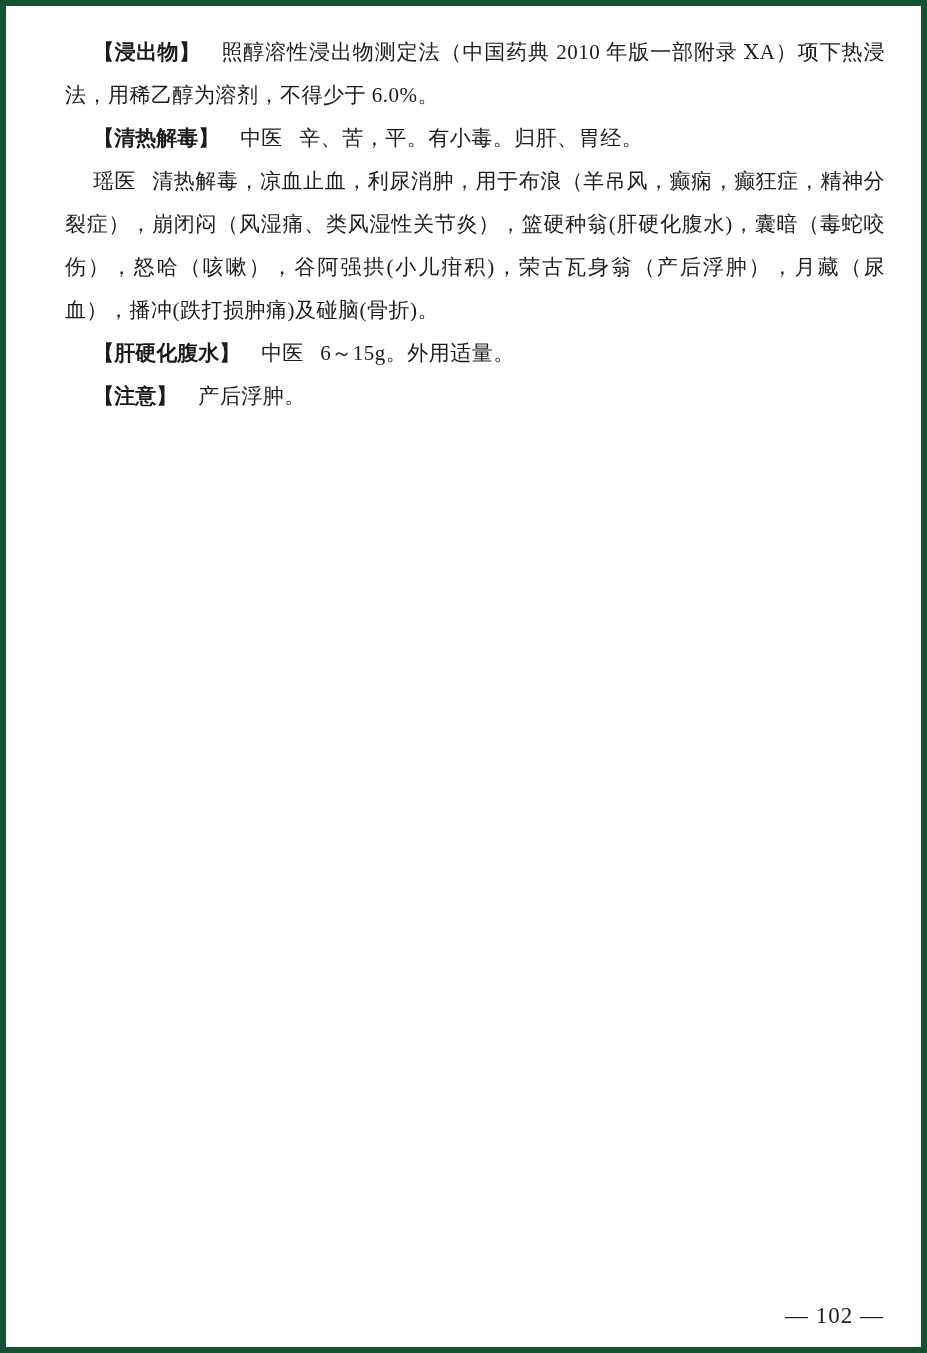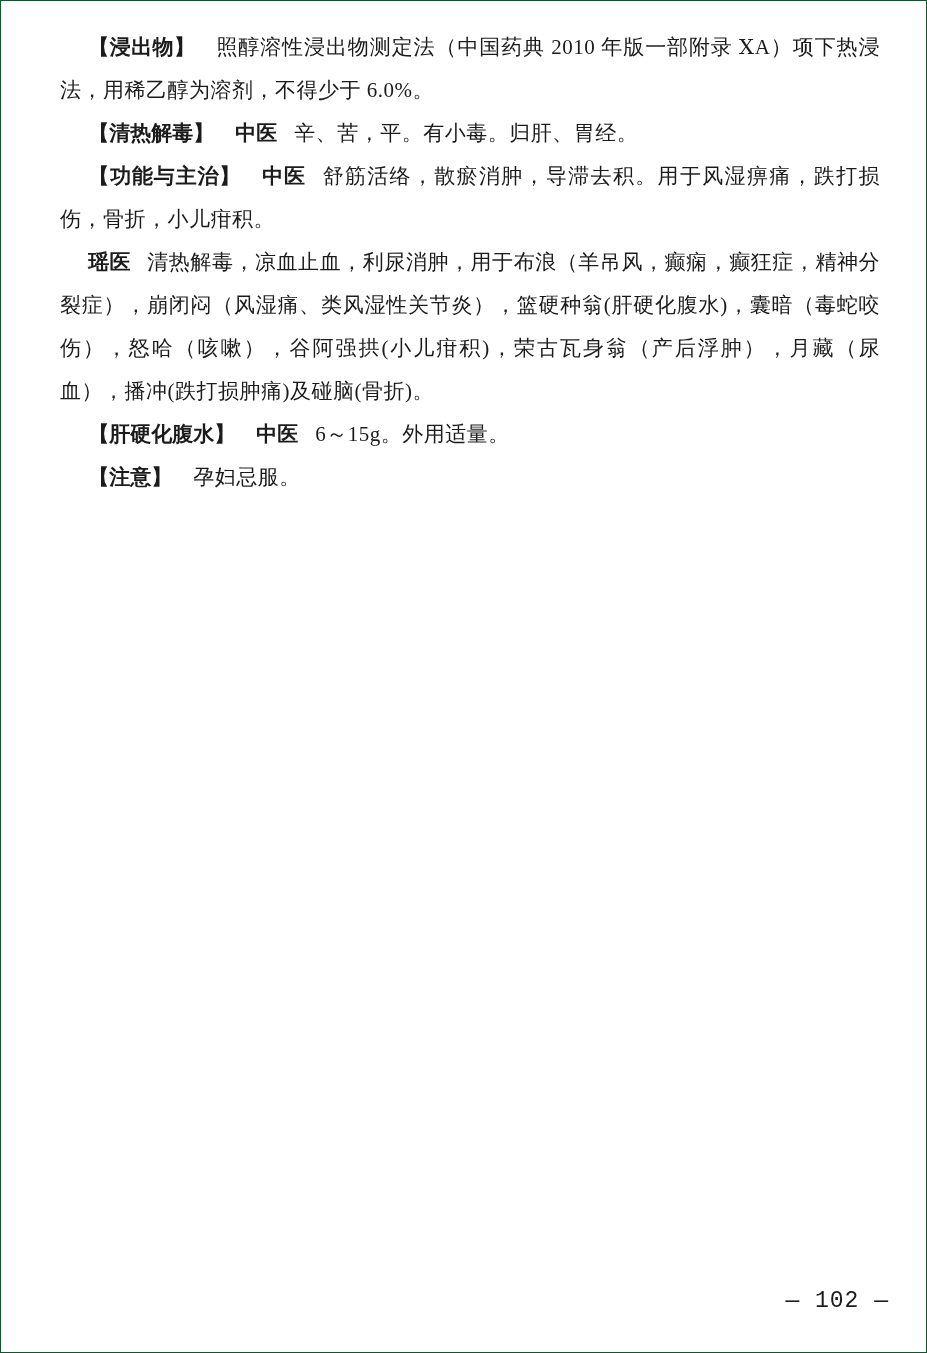--- a/index.html
+++ b/index.html
@@ -6,21 +6,21 @@
       margin: 0;
       padding: 0;
       background: #ffffff;
     }
     .page {
       width: 927px;
       height: 1353px;
       background: #ffffff;
       position: relative;
       box-sizing: border-box;
-      border: 1px solid #14532d;
+      border: 6px solid #14532d;
       color: #1b1b1b;
       overflow: hidden;
     }
     .content {
       position: absolute;
       left: 59px;
       top: 25px;
       width: 820px;
       text-align: justify;
     }
@@ -34,51 +34,50 @@
       letter-spacing: 0.5px;
     }
     .sec-label {
       font-family: "DejaVu Sans", "Liberation Sans", sans-serif;
       font-weight: 700;
       margin-right: 1.0em;
       letter-spacing: 0;
     }
     .med-label {
       font-family: "DejaVu Sans", "Liberation Sans", sans-serif;
-      font-weight: 700;
+      font-weight: 400;
       margin-right: 0.8em;
       letter-spacing: 0;
     }
     .footer {
       position: absolute;
       right: 37px;
-      bottom: 38px;
+      bottom: 18px;
       font-size: 23px;
-      font-family: Liberation Mono, monospace;
+      font-family: Liberation Serif, serif;
       color: #1b1b1b;
       letter-spacing: 1px;
     }
   </style>
 </head>
 <body>
 
 <div class="page">
   <div class="content">
 
     <p class="para"><span class="sec-label">【浸出物】</span><span>照醇溶性浸出物测定法（中国药典 2010 年版一部附录 ⅩA）项下热浸法，用稀乙醇为溶剂，不得少于 6.0%。</span></p>
 
     <p class="para"><span class="sec-label">【清热解毒】</span><span class="med-label">中医</span><span>辛、苦，平。有小毒。归肝、胃经。</span></p>
 
 
-    <p class="para"><span class="sec-label">【功能与主治】</span><span class="med-label">中医</span><span>舒筋活络，散瘀消肿，导滞去积。用于风湿痹痛，跌打损伤，骨折，小儿疳积。</span></p>
 
     <p class="para"><span class="med-label">瑶医</span><span>清热解毒，凉血止血，利尿消肿，用于布浪（羊吊风，癫痫，癫狂症，精神分裂症），崩闭闷（风湿痛、类风湿性关节炎），篮硬种翁(肝硬化腹水)，囊暗（毒蛇咬伤），怒哈（咳嗽），谷阿强拱(小儿疳积)，荣古瓦身翁（产后浮肿），月藏（尿血），播冲(跌打损肿痛)及碰脑(骨折)。</span></p>
 
     <p class="para"><span class="sec-label">【肝硬化腹水】</span><span class="med-label">中医</span><span>6～15g。外用适量。</span></p>
 
 
-    <p class="para"><span class="sec-label">【注意】</span><span>孕妇忌服。</span></p>
+    <p class="para"><span class="sec-label">【注意】</span><span>产后浮肿。</span></p>
 
 
   </div>
 
   <div class="footer"><span>— 102 —</span></div>
 </div>
 
 </body></html>

